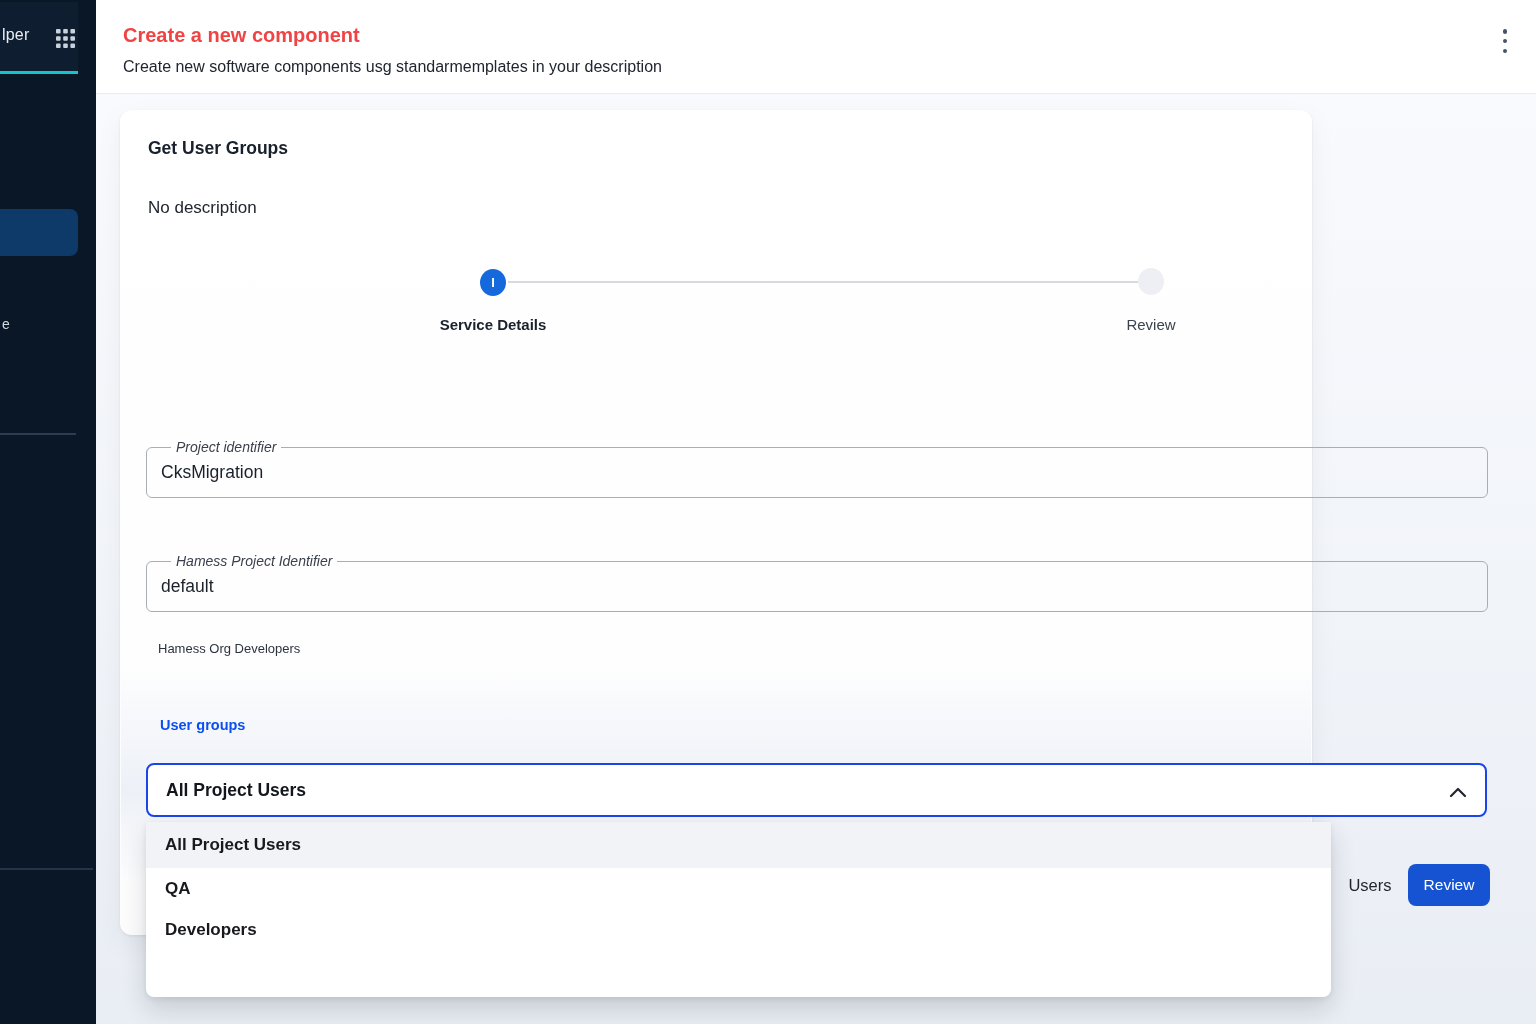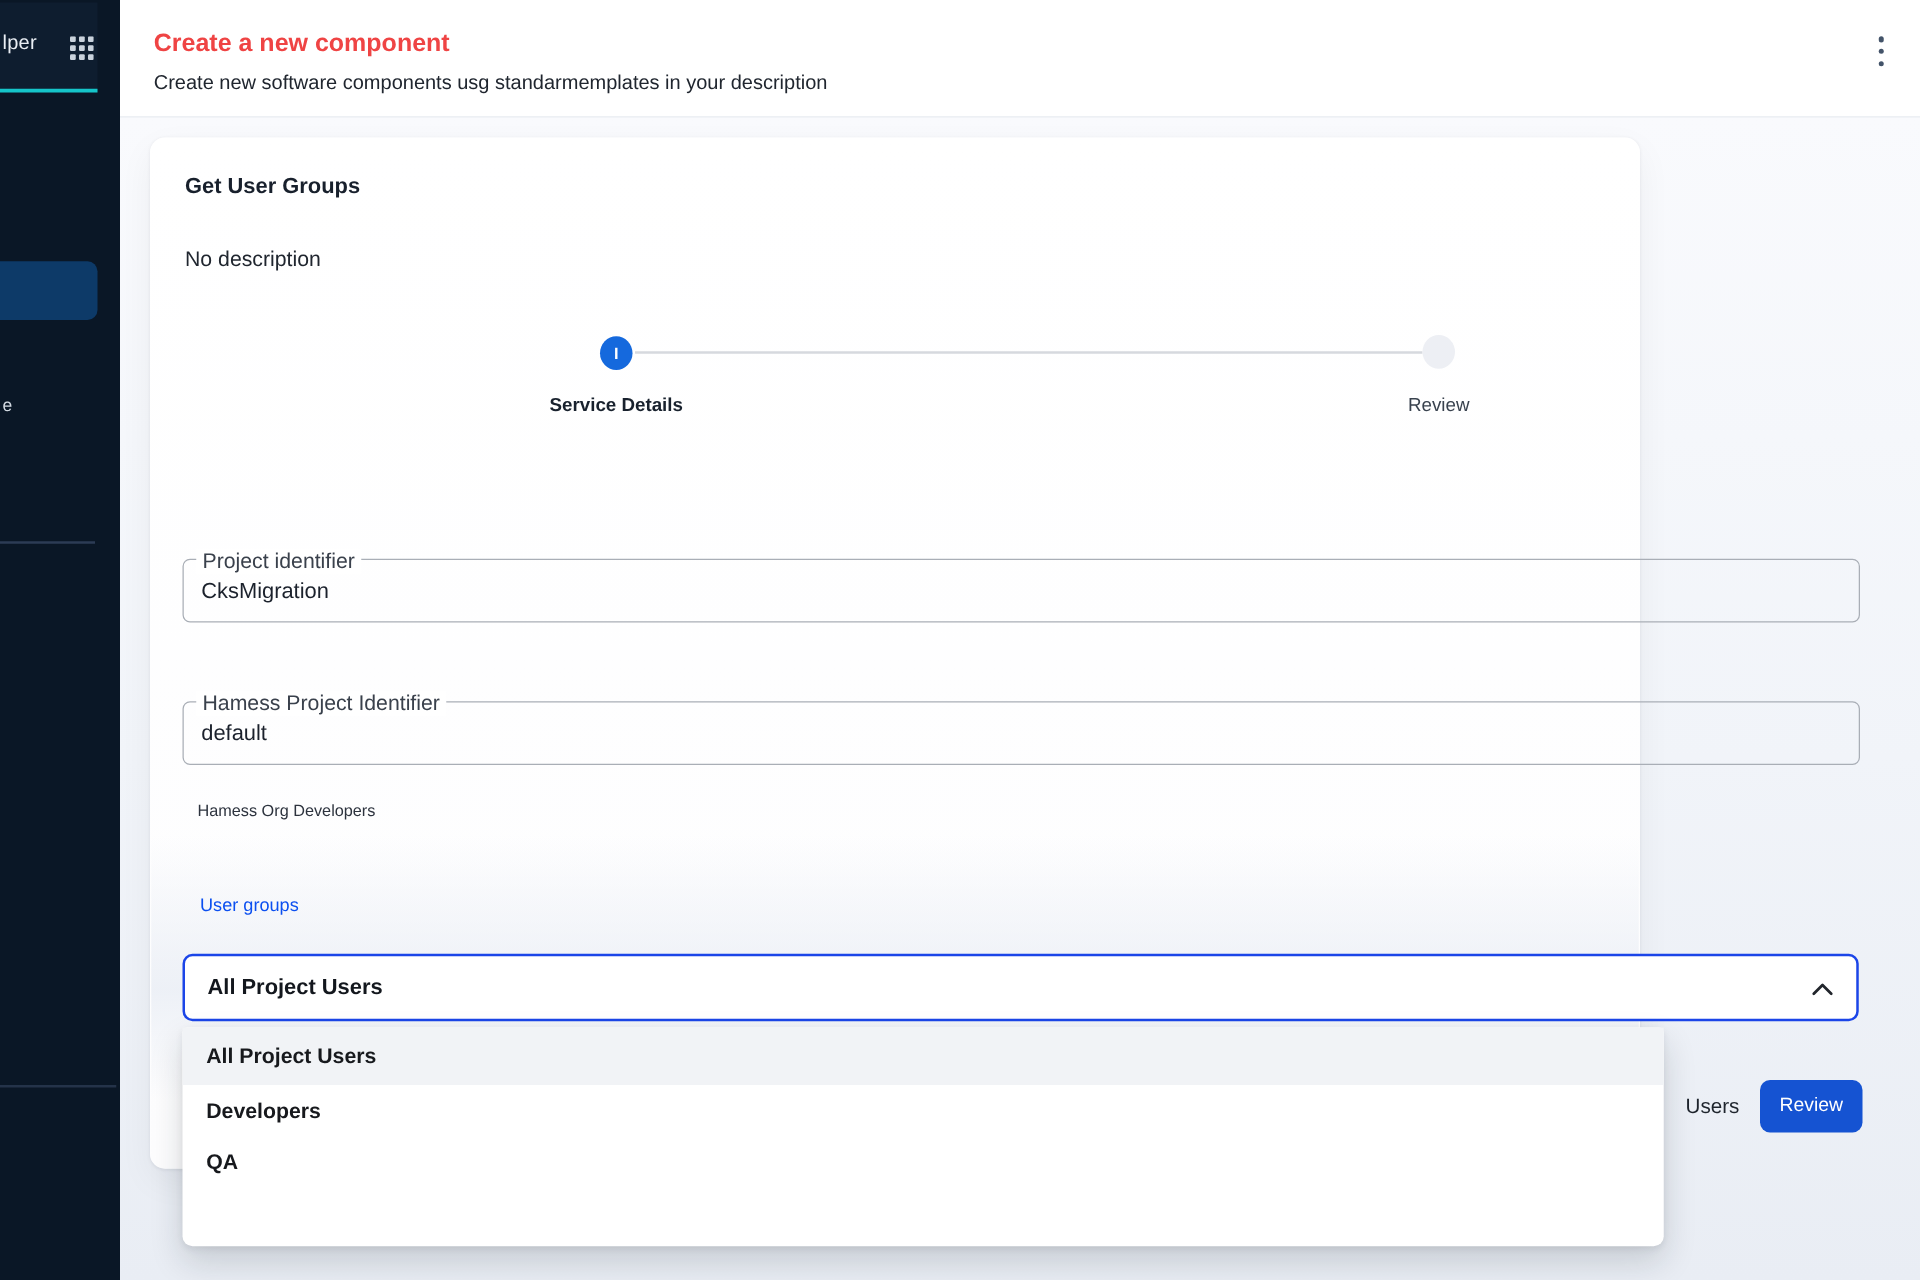--- a/index.html
+++ b/index.html
@@ -50,30 +50,30 @@
   .step-1 { left:360px; top:159px; background:var(--step_blue,#1569dd); color:#fff;
             font-size:13px; font-weight:600; }
   .step-2 { left:1018px; top:158px; background:#edeff4; }
   .step-label { position:absolute; width:200px; text-align:center; top:206px; font-size:15px; }
   .step-label-1 { left:273px; font-weight:600; color:#18212d; }
   .step-label-2 { left:931px; font-weight:400; color:#39424e; }
 
   
   .ofield { position:absolute; left:26px; width:1342px; height:51px;
             border:1px solid #a9aeb6; border-radius:6px; background:transparent; }
-  .ofield .flabel { position:absolute; top:-9px; left:10px; background:#ffffff;
-            padding:0 5px; font-size:17px; color:#3a414c; white-space:nowrap; }
+  .ofield .flabel { position:absolute; top:-9px; left:24px; background:#ffffff;
+            padding:0 5px; font-size:14px; color:#3a414c; white-space:nowrap;font-style:italic; }
   .ofield input { position:absolute; left:14px; top:0; width:1300px; height:100%;
             border:none; outline:none; background:transparent;
             font-family:"Liberation Sans",sans-serif; font-size:17.5px; color:#1b212c; }
   .field-1 { top:337px; }
   .field-2 { top:451px; }
 
   .org-label { position:absolute; left:38px; top:531px; font-size:13px; color:#2d333e; }
-  .user-groups-link { position:absolute; left:40px; top:607px; font-size:14.5px; font-weight:400;
+  .user-groups-link { position:absolute; left:40px; top:607px; font-size:14.5px; font-weight:700;
             color:var(--link_blue,#0b4ff0); cursor:pointer; }
 
   
   .dropdown { position:absolute; left:26px; top:653px; width:1341px; height:54px; background:#fff;
             border:2px solid var(--dropdown_border,#1b45e8); border-radius:8px; cursor:pointer; }
   .dropdown-value { position:absolute; left:18px; top:50%; transform:translateY(-50%);
             font-size:17.5px; font-weight:600; color:#13171d; }
   .chevron-up { position:absolute; right:18px; top:50%; transform:translateY(-50%); width:18px; height:12px; }
 
   
@@ -173,15 +173,15 @@
       </svg>
     </span>
   </div>
 
   <button class="back-btn">Users</button>
   <button class="review-btn">Review</button>
 </section>
 
 <div class="menu-panel">
   <div class="menu-item highlight">All Project Users</div>
+  <div class="menu-item">QA</div>
   <div class="menu-item">Developers</div>
-  <div class="menu-item">QA</div>
 </div>
 
 </body></html>

